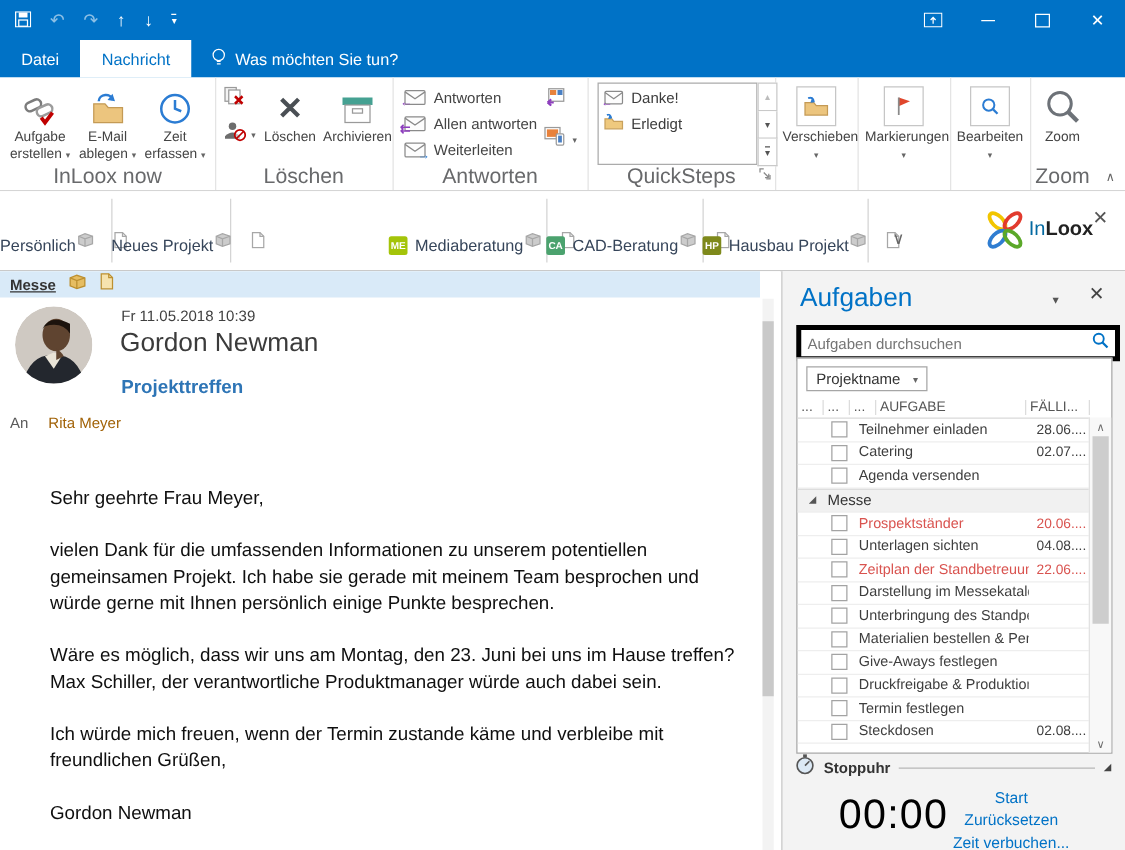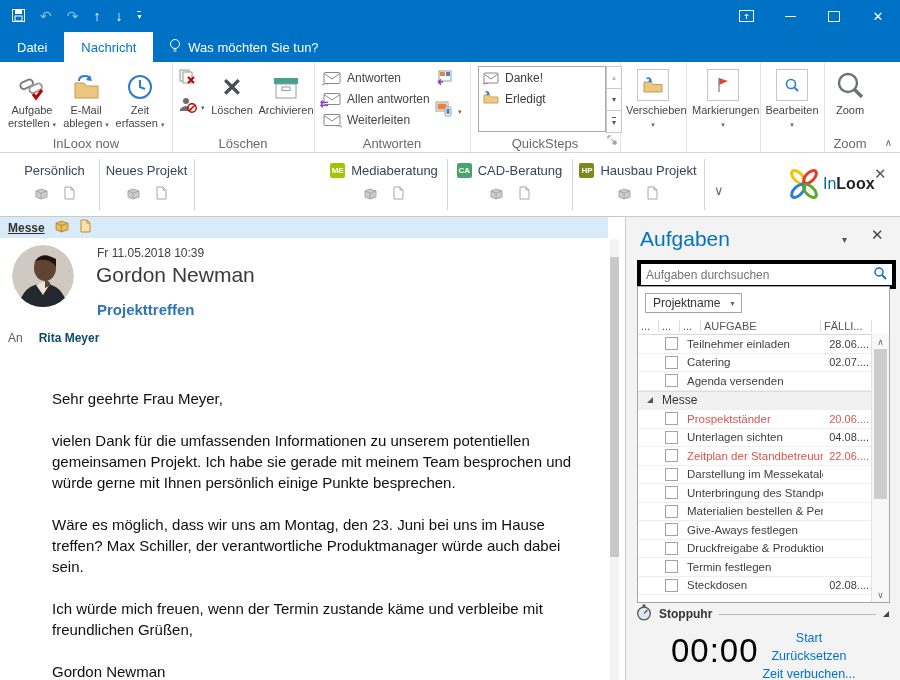--- a/index.html
+++ b/index.html
@@ -17,56 +17,56 @@
   .minbar{width:11px;height:1px;background:#fff}
   
   .tabrow{position:absolute;top:32px;left:0;right:0;height:30px;background:#0072c6;color:#fff;
     display:flex;align-items:stretch;font-size:13px}
   .tab{padding:0 17px;display:flex;align-items:center;cursor:default}
   .tab.active{background:#fff;color:#0072c6}
   .tellme{display:flex;align-items:center;gap:7px;padding:0 16px}
   
   .ribbon{position:absolute;top:62px;left:0;right:0;height:90px;background:#fff;border-bottom:1px solid #d5d5d5}
   .rg{position:absolute;top:0;height:100%;border-right:1px solid #e4e4e4}
-  .gl{position:absolute;bottom:1px;left:0;right:0;text-align:center;font-size:13px;color:#68696b;white-space:nowrap}
+  .gl{position:absolute;bottom:1px;left:0;right:0;text-align:center;font-size:17px;color:#68696b;white-space:nowrap}
   .bb{position:absolute;top:3px;text-align:center;color:#444;font-size:11px;line-height:13px;cursor:default}
   .bb .ic{height:36px;display:flex;align-items:flex-end;justify-content:center;margin-bottom:3px}
   .dd{font-size:7px;color:#666}
   .mb{position:absolute;display:flex;align-items:center;justify-content:center}
   .rr{display:flex;align-items:center;gap:6px;font-size:12px;color:#444;height:21px;padding-left:8px;white-space:nowrap}
   .envwrap{position:relative;width:19px;height:14px}
   .envarrow{position:absolute;font-size:10px;line-height:1;left:-2px;bottom:-3px;font-weight:bold}
   .qsbox{position:absolute;left:8px;top:4px;width:126px;height:64px;border:1px solid #ababab;background:#fff}
   .qi{display:flex;align-items:center;gap:6px;font-size:12px;color:#3c3c3c;height:21px;padding:0 4px;white-space:nowrap}
   .qscol{position:absolute;left:136px;top:4px;width:14px}
   .qsbtn{width:14px;height:21px;border:1px solid #c9c9c9;border-top:none;background:#fff;display:flex;
     align-items:center;justify-content:center;font-size:8px;color:#555;flex-direction:column}
   .qsbtn:first-child{border-top:1px solid #c9c9c9}
   .boxic{width:30px;height:30px;border:1px solid #c6c6c6;background:#fff;display:flex;align-items:center;justify-content:center}
   
   .projbar{position:absolute;top:153px;left:0;right:0;height:63px;background:#fff;border-bottom:1px solid #c9c9c9}
-  .ptab{position:absolute;top:6px;bottom:6px;border-right:1px solid #d4d4d4;display:flex;flex-direction:column;
-    align-items:center;justify-content:space-between;padding:4px 0 6px 10px;cursor:default}
+  .ptab{position:absolute;top:6px;bottom:6px;border-right:1px solid #d4d4d4;display:flex;flex-direction:row;
+    align-items:flex-end;justify-content:space-between;padding:4px 0 6px 0;cursor:default}
   .ptlabel{display:flex;align-items:center;gap:6px;font-size:13px;color:#36455a;white-space:nowrap}
   .badge{width:15px;height:15px;border-radius:2px;color:#fff;font-size:8px;font-weight:bold;
     display:flex;align-items:center;justify-content:center}
   .pticons{display:flex;gap:14px;opacity:.9}
   
   .mailpane{position:absolute;top:217px;left:0;width:624px;bottom:0;background:#fff}
   .msgbar{position:absolute;top:0;left:0;right:16px;height:21px;background:#d9eaf8;display:flex;
     align-items:center;gap:9px;padding-left:8px}
   .msgbar .tag{font-size:12px;font-weight:bold;color:#333;text-decoration:underline;cursor:pointer}
   .avatar{position:absolute;left:12px;top:28px;width:62px;height:62px;border-radius:50%;overflow:hidden}
   .hdate{position:absolute;left:97px;top:29px;font-size:12px;color:#404040}
   .hname{position:absolute;left:96px;top:46px;font-size:21px;color:#3b3b3b}
   .hsubj{position:absolute;left:97px;top:84px;font-size:15px;font-weight:bold;color:#2e75b6}
   .hto{position:absolute;left:8px;top:114px;font-size:12px;color:#595959}
-  .hto b{font-weight:bold;color:#0c4a6e;margin-left:16px}
+  .hto b{font-weight:normal;color:#a16207;margin-left:16px}
   .bodytext{position:absolute;left:40px;top:171px;width:556px;font-size:15px;line-height:21px;color:#0f0f0f}
-  .bodytext p{margin:0 0 21px 12px}
+  .bodytext p{margin:0 0 21px 0}
   .mscroll{position:absolute;right:5px;top:22px;bottom:0;width:9px;background:#f3f3f3}
   .mthumb{position:absolute;left:0;width:9px;background:#c9c9c9}
   
   .sidebar{position:absolute;left:625px;top:217px;width:275px;bottom:0;background:#f3f3f3;border-left:1px solid #c9c9c9}
   .sbtitle{position:absolute;left:14px;top:10px;font-size:21px;color:#0072c6}
   .sbdd{position:absolute;left:216px;top:17px;font-size:10px;color:#555;cursor:pointer}
   .sbclose{position:absolute;left:245px;top:9px;font-size:15px;color:#444;cursor:pointer}
   .sbsearch{position:absolute;left:11px;top:43px;width:251px;height:21px;background:#fff;border:4px solid #000000;
     display:flex;align-items:center}
   .sbsearch input{flex:1;border:none;outline:none;font-size:12px;color:#595959;padding:0 5px;

